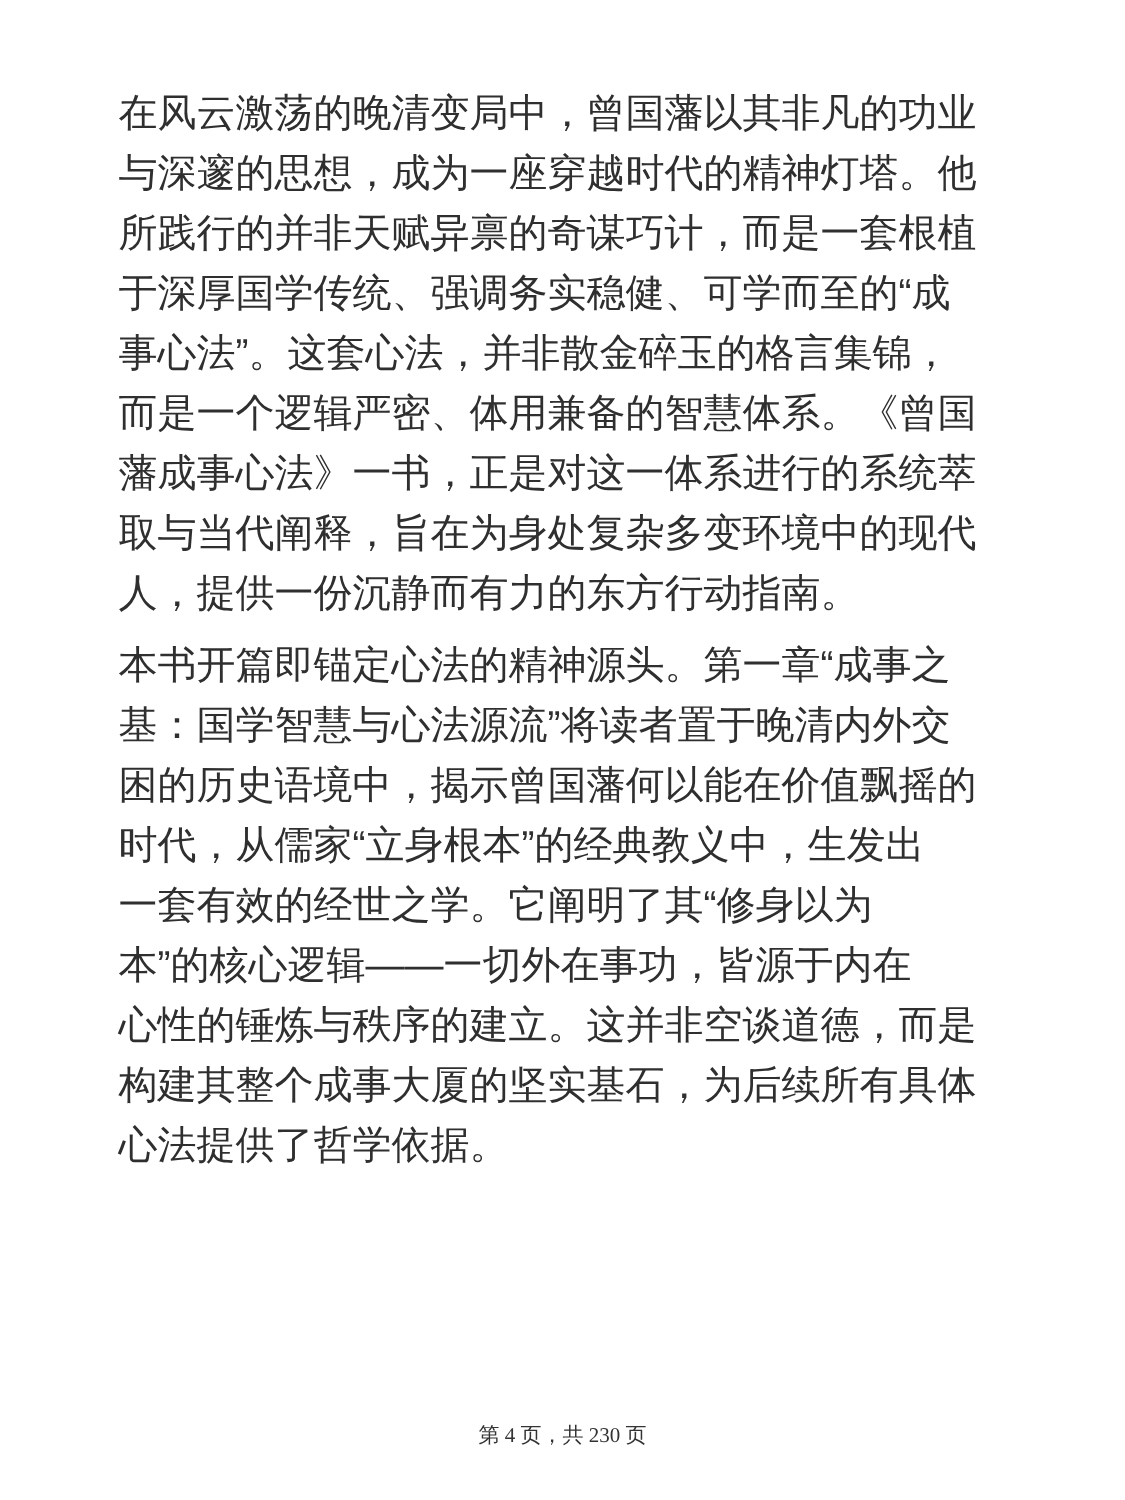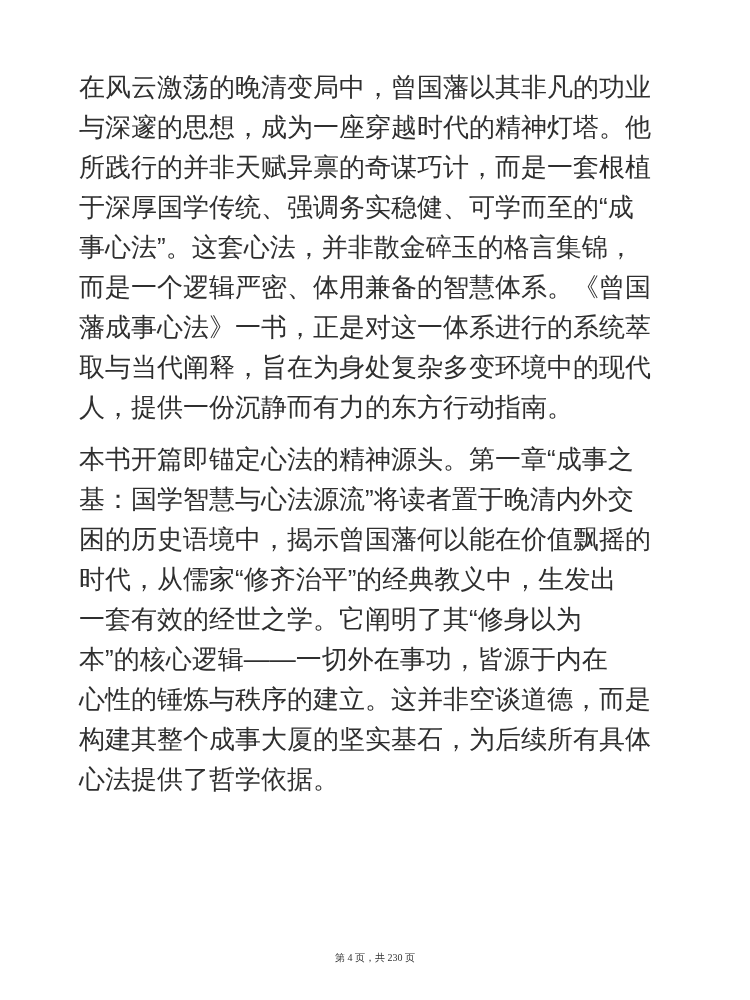--- a/index.html
+++ b/index.html
@@ -19,35 +19,35 @@
     background: #ffffff;
     overflow: hidden;
   }
   .content {
     position: absolute;
     left: 79px;
     top: 55px;
     width: 600px;
   }
   .para {
-    margin: 12px 0 8px 0;
+    margin: 0 0 8px 0;
     font-size: 26px;
     line-height: 40px;
     font-weight: 500;
     color: #2f2f2f;
     letter-spacing: 0;
     white-space: pre; 
   }
   .footer {
     position: absolute;
     left: 0;
     top: 949px;
     width: 750px;
     text-align: center;
-    font-size: 10px;
+    font-size: 14px;
     line-height: 18px;
     font-weight: 400;
     color: #333333;
     font-family: "Liberation Serif", serif;
   }
 </style>
 </head>
 <body>
 
 <div class="page">
@@ -57,21 +57,21 @@
 所践行的并非天赋异禀的奇谋巧计，而是一套根植
 于深厚国学传统、强调务实稳健、可学而至的“成
 事心法”。这套心法，并非散金碎玉的格言集锦，
 而是一个逻辑严密、体用兼备的智慧体系。《曾国
 藩成事心法》一书，正是对这一体系进行的系统萃
 取与当代阐释，旨在为身处复杂多变环境中的现代
 人，提供一份沉静而有力的东方行动指南。</div>
     <div class="para">本书开篇即锚定心法的精神源头。第一章“成事之
 基：国学智慧与心法源流”将读者置于晚清内外交
 困的历史语境中，揭示曾国藩何以能在价值飘摇的
-时代，从儒家“修齐治平”的经典教义中，生发出
+时代，从儒家“立身根本”的经典教义中，生发出
 一套有效的经世之学。它阐明了其“修身以为
 本”的核心逻辑——一切外在事功，皆源于内在
 心性的锤炼与秩序的建立。这并非空谈道德，而是
 构建其整个成事大厦的坚实基石，为后续所有具体
 心法提供了哲学依据。</div>
   </div>
   <div class="footer">第 4 页，共 230 页</div>
 </div>
 
 </body></html>

